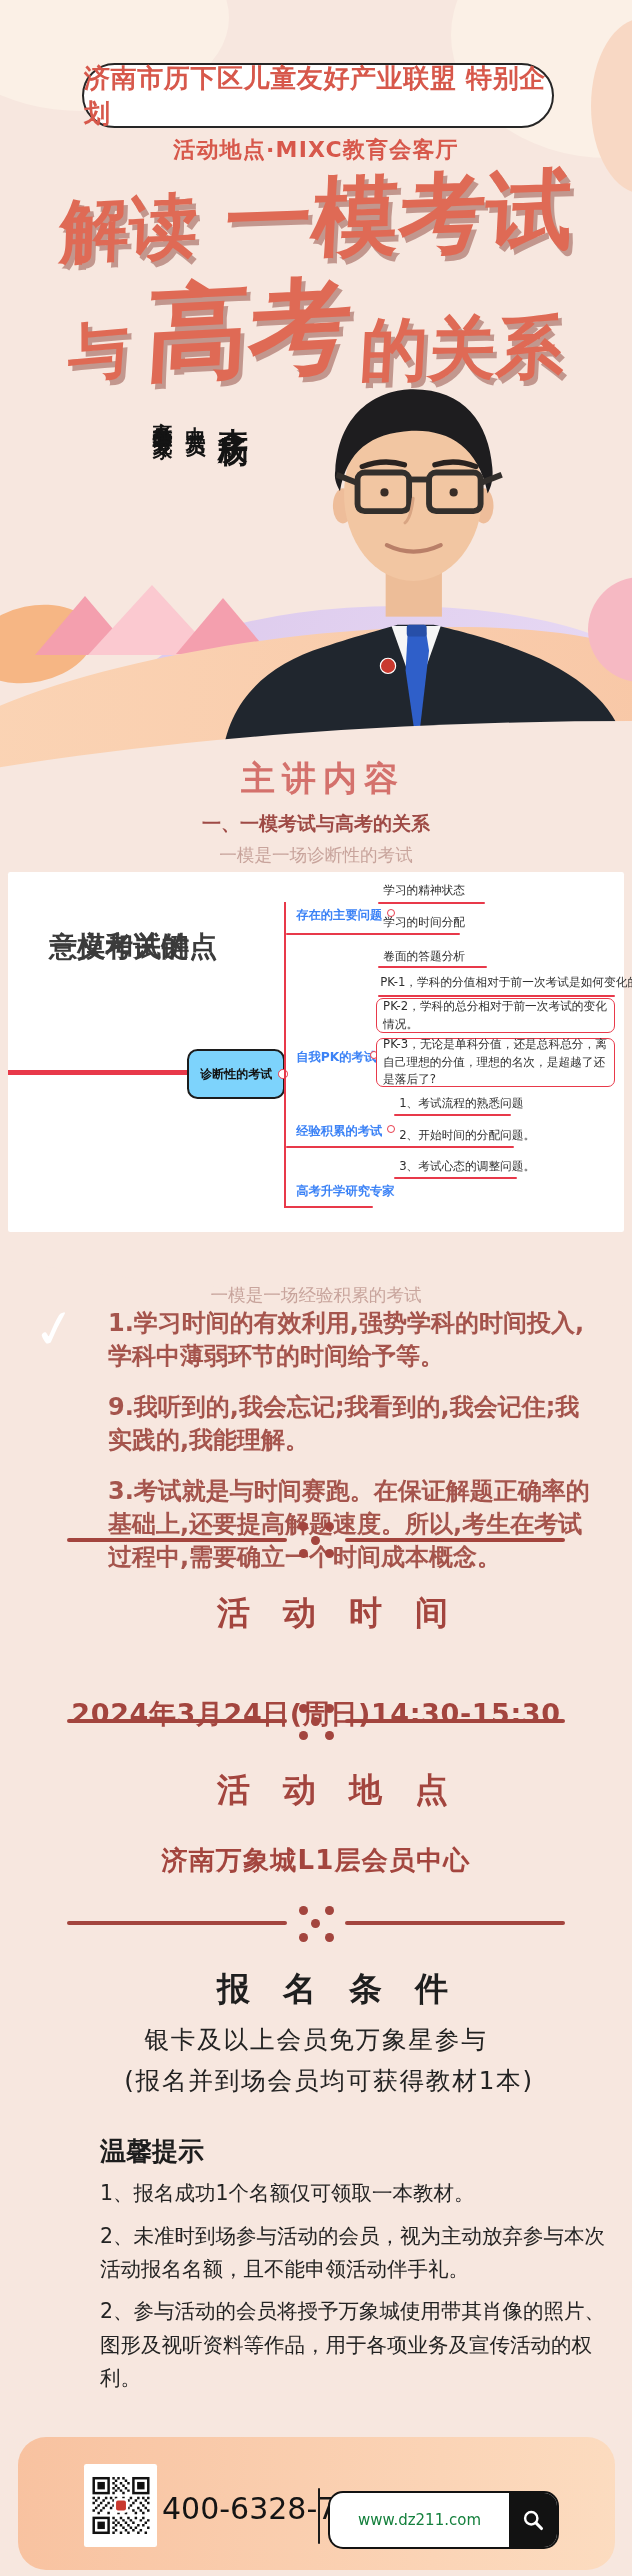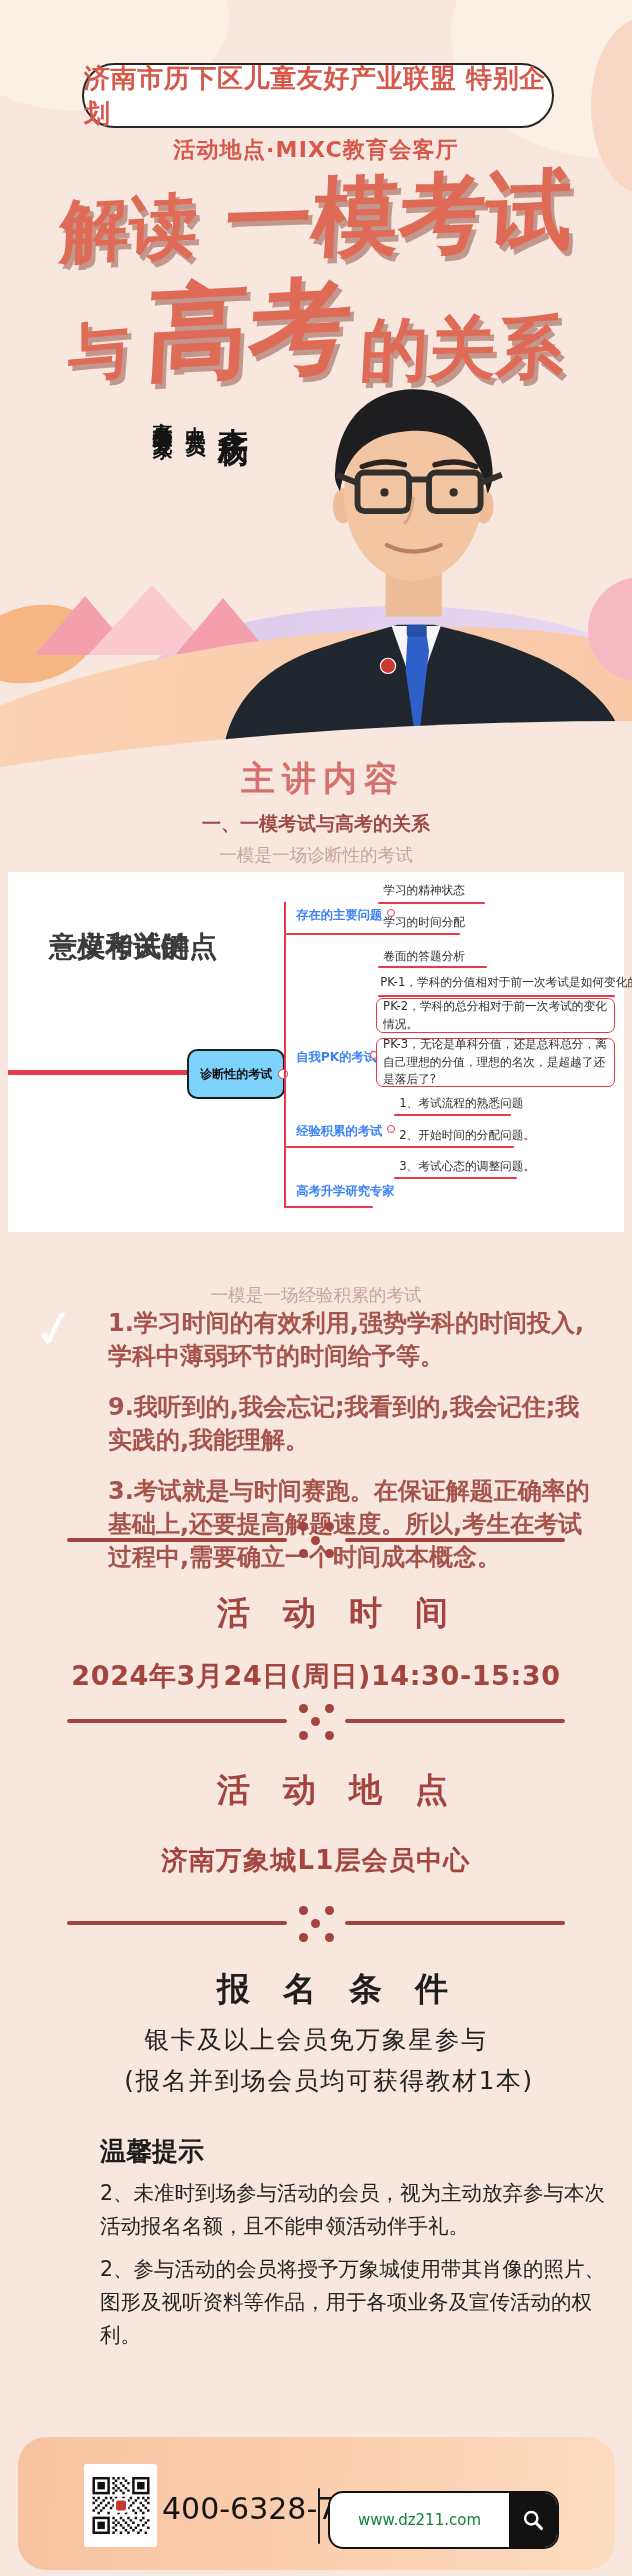--- a/index.html
+++ b/index.html
@@ -79,21 +79,21 @@
   .points{left:108px;top:1307px;width:492px;color:#a5544c;font-size:24px;font-weight:600;line-height:1.38;}
   .points p{margin:0 0 17.6px 0;}
   .check{left:33px;top:1299px;font-size:52px;color:#ffffff;font-weight:700;transform:rotate(-10deg);}
 
   
   .dline{position:absolute;height:4.1px;background:#a3453e;border-radius:2.3px;width:220px;}
   .ddot{position:absolute;width:8.8px;height:8.8px;border-radius:50%;background:#a3453e;}
 
   .h-big{font-size:33px;font-weight:700;color:#a3453e;letter-spacing:33px;padding-left:33px;}
   .h-big.black{color:#1f1f1f;}
-  .t-date{top:1658px;font-size:27px;font-weight:600;color:#a3453e;letter-spacing:0.6px;}
+  .t-date{top:1696px;font-size:27px;font-weight:600;color:#a3453e;letter-spacing:0.6px;}
   .t-addr{top:1843px;font-size:26px;font-weight:600;color:#a3453e;letter-spacing:1.2px;}
   .t-cond{font-size:24.6px;font-weight:500;color:#222;letter-spacing:1.8px;}
 
   
   .tips-h{left:100px;top:2134px;font-size:26px;font-weight:800;color:#1d1d1d;}
   .tips{left:100px;top:2177px;width:509px;font-size:20.5px;font-weight:500;color:#232323;line-height:1.62;}
   .tips p{margin:0 0 9.4px 0;}
 
   
   .fcard{left:17.6px;top:2437px;width:597px;height:133px;border-radius:28px;
@@ -258,20 +258,21 @@
   <div class="ddot" style="left:311px;top:1919px;"></div>
   <div class="ddot" style="left:299px;top:1933px;"></div>
   <div class="ddot" style="left:325px;top:1933px;"></div>
 
   <div class="abs ctr h-big black" style="top:1967px;">报名条件</div>
   <div class="abs ctr t-cond" style="top:2023px;">银卡及以上会员免万象星参与</div>
   <div class="abs ctr t-cond" style="top:2064px;padding-left:13px;">(报名并到场会员均可获得教材1本)</div>
 
   <div class="abs tips-h">温馨提示</div>
   <div class="abs tips">
+    <p>1、报名成功1个名额仅可领取一本教材。</p>
     <p>2、未准时到场参与活动的会员，视为主动放弃参与本次活动报名名额，且不能申领活动伴手礼。</p>
     <p>2、参与活动的会员将授予万象城使用带其肖像的照片、图形及视听资料等作品，用于各项业务及宣传活动的权利。</p>
   </div>
 
   <div class="abs fcard"></div>
   <div class="abs qrpad">
     <svg width="62" height="71" viewBox="0 0 25 25">
       <rect x="0" y="0" width="25" height="25" fill="#fff"></rect>
       <g fill="#111">
         <rect x="1" y="1" width="7" height="7"></rect>

